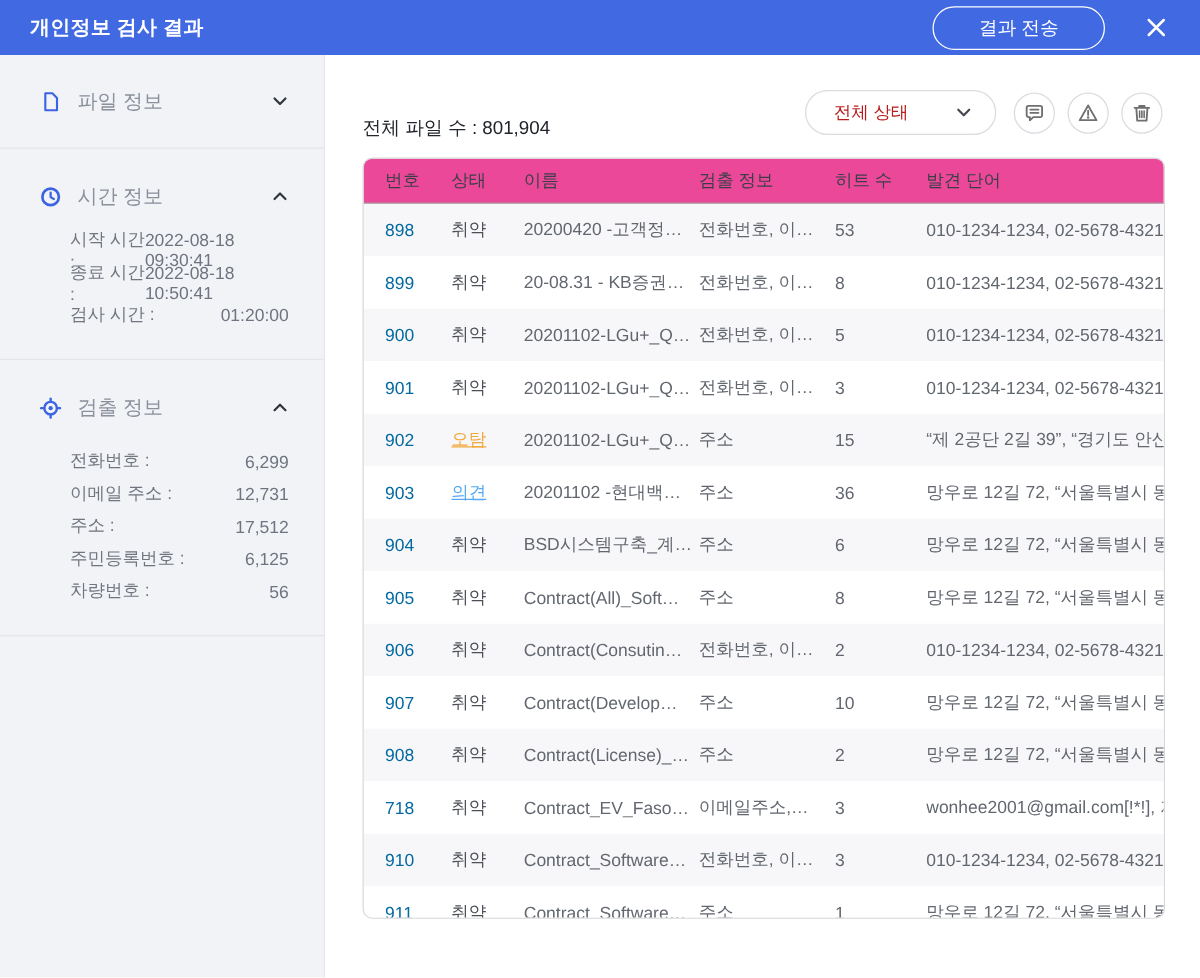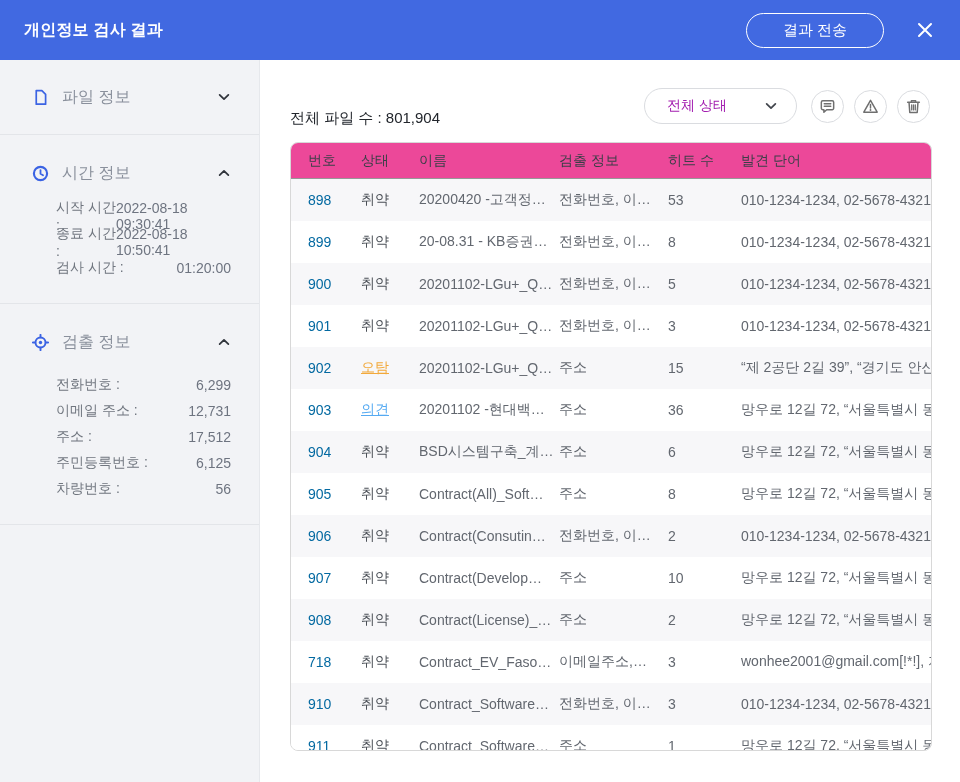--- a/index.html
+++ b/index.html
@@ -5,21 +5,21 @@
   * { margin:0; padding:0; box-sizing:border-box; }
   html,body { width:960px; height:782px; }
   body {
     font-family:"Liberation Sans","DejaVu Sans",sans-serif;
     background:#fff; color:#333; overflow:hidden;
   }
   .app { width:960px; height:782px; display:flex; flex-direction:column; }
 
   
   .topbar {
-    height:60px; background:#4169E1; display:flex; align-items:center;
+    height:44px; background:#4169E1; display:flex; align-items:center;
     padding:0 24px; flex-shrink:0;
   }
   .topbar-title { color:#fff; font-size:16px; font-weight:600; letter-spacing:.2px; }
   .send-btn {
     margin-left:auto; width:138px; height:35px; border:1px solid #fff;
     border-radius:18px; background:transparent; color:#fff; font-size:15px;
     font-family:inherit; cursor:pointer; display:flex; align-items:center; justify-content:center;
   }
   .close-btn { margin-left:30px; width:22px; height:22px; display:flex; align-items:center; justify-content:center; cursor:pointer; }
 
@@ -47,21 +47,21 @@
 
   
   .main { flex:1; background:#fff; padding:28px 30px 0 30px; min-width:0; }
   .main-toolbar { display:flex; align-items:center; height:36px; }
   .total-files { font-size:15px; font-weight:500; color:#22262C;margin-top:24px; }
   .toolbar-right { margin-left:auto; display:flex; align-items:center; }
   .dropdown {
     width:153px; height:36px; border:1px solid #DADCE0; border-radius:18px;
     display:flex; align-items:center; padding:0 18px 0 22px; cursor:pointer; background:#fff;
   }
-  .dropdown-label { font-size:14px; color:#a21caf; }
+  .dropdown-label { font-size:14px; color:#b91c1c; }
   .dropdown-chevron { margin-left:auto; display:flex; }
   .icon-btn {
     width:33px; height:33px; border-radius:50%; border:1px solid #DADCE0; background:#fff;
     display:flex; align-items:center; justify-content:center; cursor:pointer; margin-left:10px;
   }
   .icon-btn:first-of-type { margin-left:14px; }
 
   
   .table-card {
     margin-top:18px; width:642px; height:609px;

